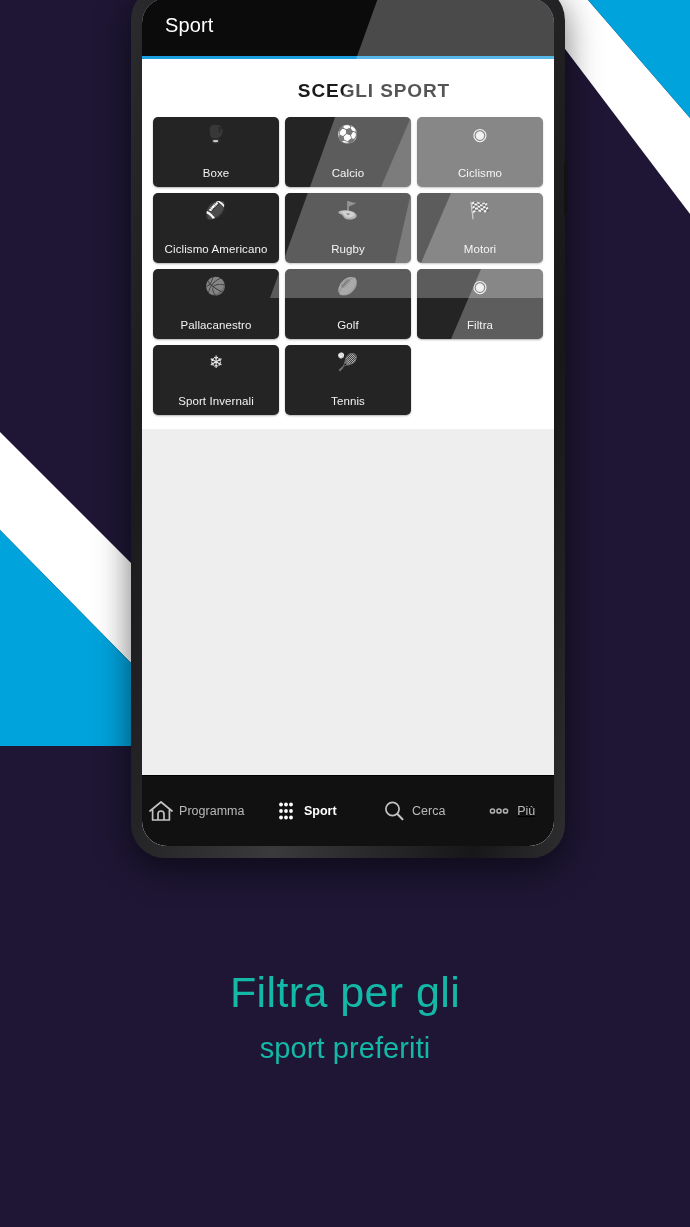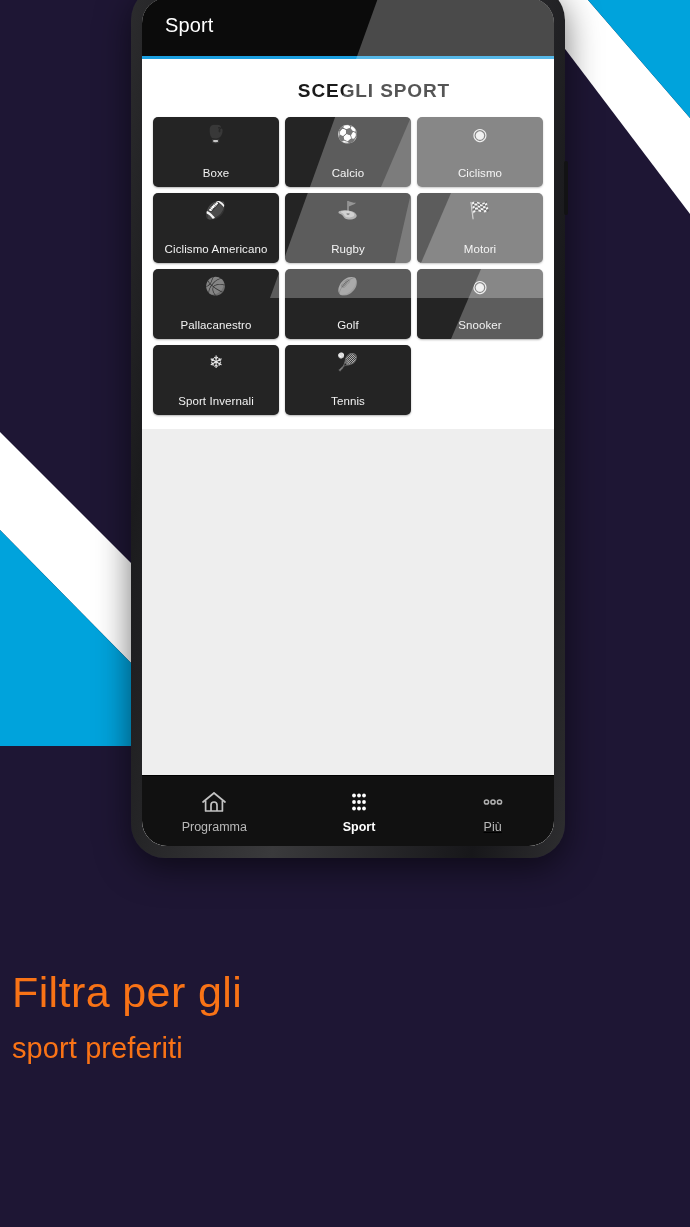--- a/index.html
+++ b/index.html
@@ -104,36 +104,36 @@
   }
 
   
   #bottom-nav{
     position:absolute;left:0;bottom:0;width:412px;height:70px;
     background:#111111;
     display:flex;align-items:center;justify-content:space-around;
     border-top:1px solid #000;
   }
   .nav-item{
-    width:82px;display:flex;flex-direction:column;
+    width:82px;display:flex;flex-direction:row;
     align-items:center;justify-content:center;gap:5px;
   }
   .nav-icon{height:26px;display:flex;align-items:center;justify-content:center;}
   .nav-label{font-size:12.5px;color:#b9b9b9;white-space:nowrap;}
   .nav-item.active .nav-label{color:#ffffff;font-weight:bold;}
   .nav-item.clipped{width:60px;overflow:hidden;text-decoration:underline;}
 
   
   #phone-overlay{
     position:absolute;inset:0;pointer-events:none;
   }
 
   
   #caption{
-    position:absolute;left:12px;right:0;top:965px;text-align:left;color:#f97316;
+    position:absolute;left:0;right:0;top:965px;text-align:center;color:#14b8a6;
   }
   #caption-line1{
     font-size:43px;font-weight:300;letter-spacing:.4px;line-height:54px;
   }
   #caption-line2{
     font-size:29px;font-weight:normal;letter-spacing:.1px;line-height:58px;
   }
 </style>
 </head>
 <body>
@@ -200,21 +200,21 @@
               <div class="sport-tile">
                 <span class="sport-icon">🏀</span>
                 <span class="sport-label">Pallacanestro</span>
               </div>
               <div class="sport-tile">
                 <span class="sport-icon">🏉</span>
                 <span class="sport-label">Golf</span>
               </div>
               <div class="sport-tile" style="background: rgb(93, 93, 93);">
                 <span class="sport-icon">◉</span>
-                <span class="sport-label">Snooker</span>
+                <span class="sport-label">Filtra</span>
                 <div style="position: absolute; left: 0px; top: 0px; width: 64px; height: 100%; background: rgb(36, 36, 36); clip-path: polygon(0px 0px, 100% 0px, 34px 100%, 0px 100%);"></div>
               </div>
               <div class="sport-tile">
                 <span class="sport-icon">❄</span>
                 <span class="sport-label">Sport Invernali</span>
               </div>
               <div class="sport-tile">
                 <span class="sport-icon">🎾</span>
                 <span class="sport-label">Tennis</span>
               </div>
@@ -246,20 +246,29 @@
                   <circle cx="13" cy="12" r="1.9"></circle>
                   <circle cx="18" cy="12" r="1.9"></circle>
                   <circle cx="8" cy="18.5" r="1.9"></circle>
                   <circle cx="13" cy="18.5" r="1.9"></circle>
                   <circle cx="18" cy="18.5" r="1.9"></circle>
                 </g>
               </svg>
             </div>
             <div class="nav-label">Sport</div>
           </div>
+          <div class="nav-item">
+            <div class="nav-icon">
+              <svg width="26" height="24" viewBox="0 0 26 24">
+                <circle cx="11.5" cy="10" r="6.6" fill="none" stroke="#c2c2c2" stroke-width="1.7"></circle>
+                <path d="M16.4 14.9 L21.5 20.2" fill="none" stroke="#c2c2c2" stroke-width="2.1" stroke-linecap="round"></path>
+              </svg>
+            </div>
+            <div class="nav-label">Cerca</div>
+          </div>
           <div class="nav-item clipped">
             <div class="nav-icon">
               <svg width="26" height="24" viewBox="0 0 26 24">
                 <g fill="none" stroke="#b0b0b0" stroke-width="1.5">
                   <circle cx="6.5" cy="12" r="2.1"></circle>
                   <circle cx="13" cy="12" r="2.1"></circle>
                   <circle cx="19.5" cy="12" r="2.1"></circle>
                 </g>
               </svg>
             </div>

